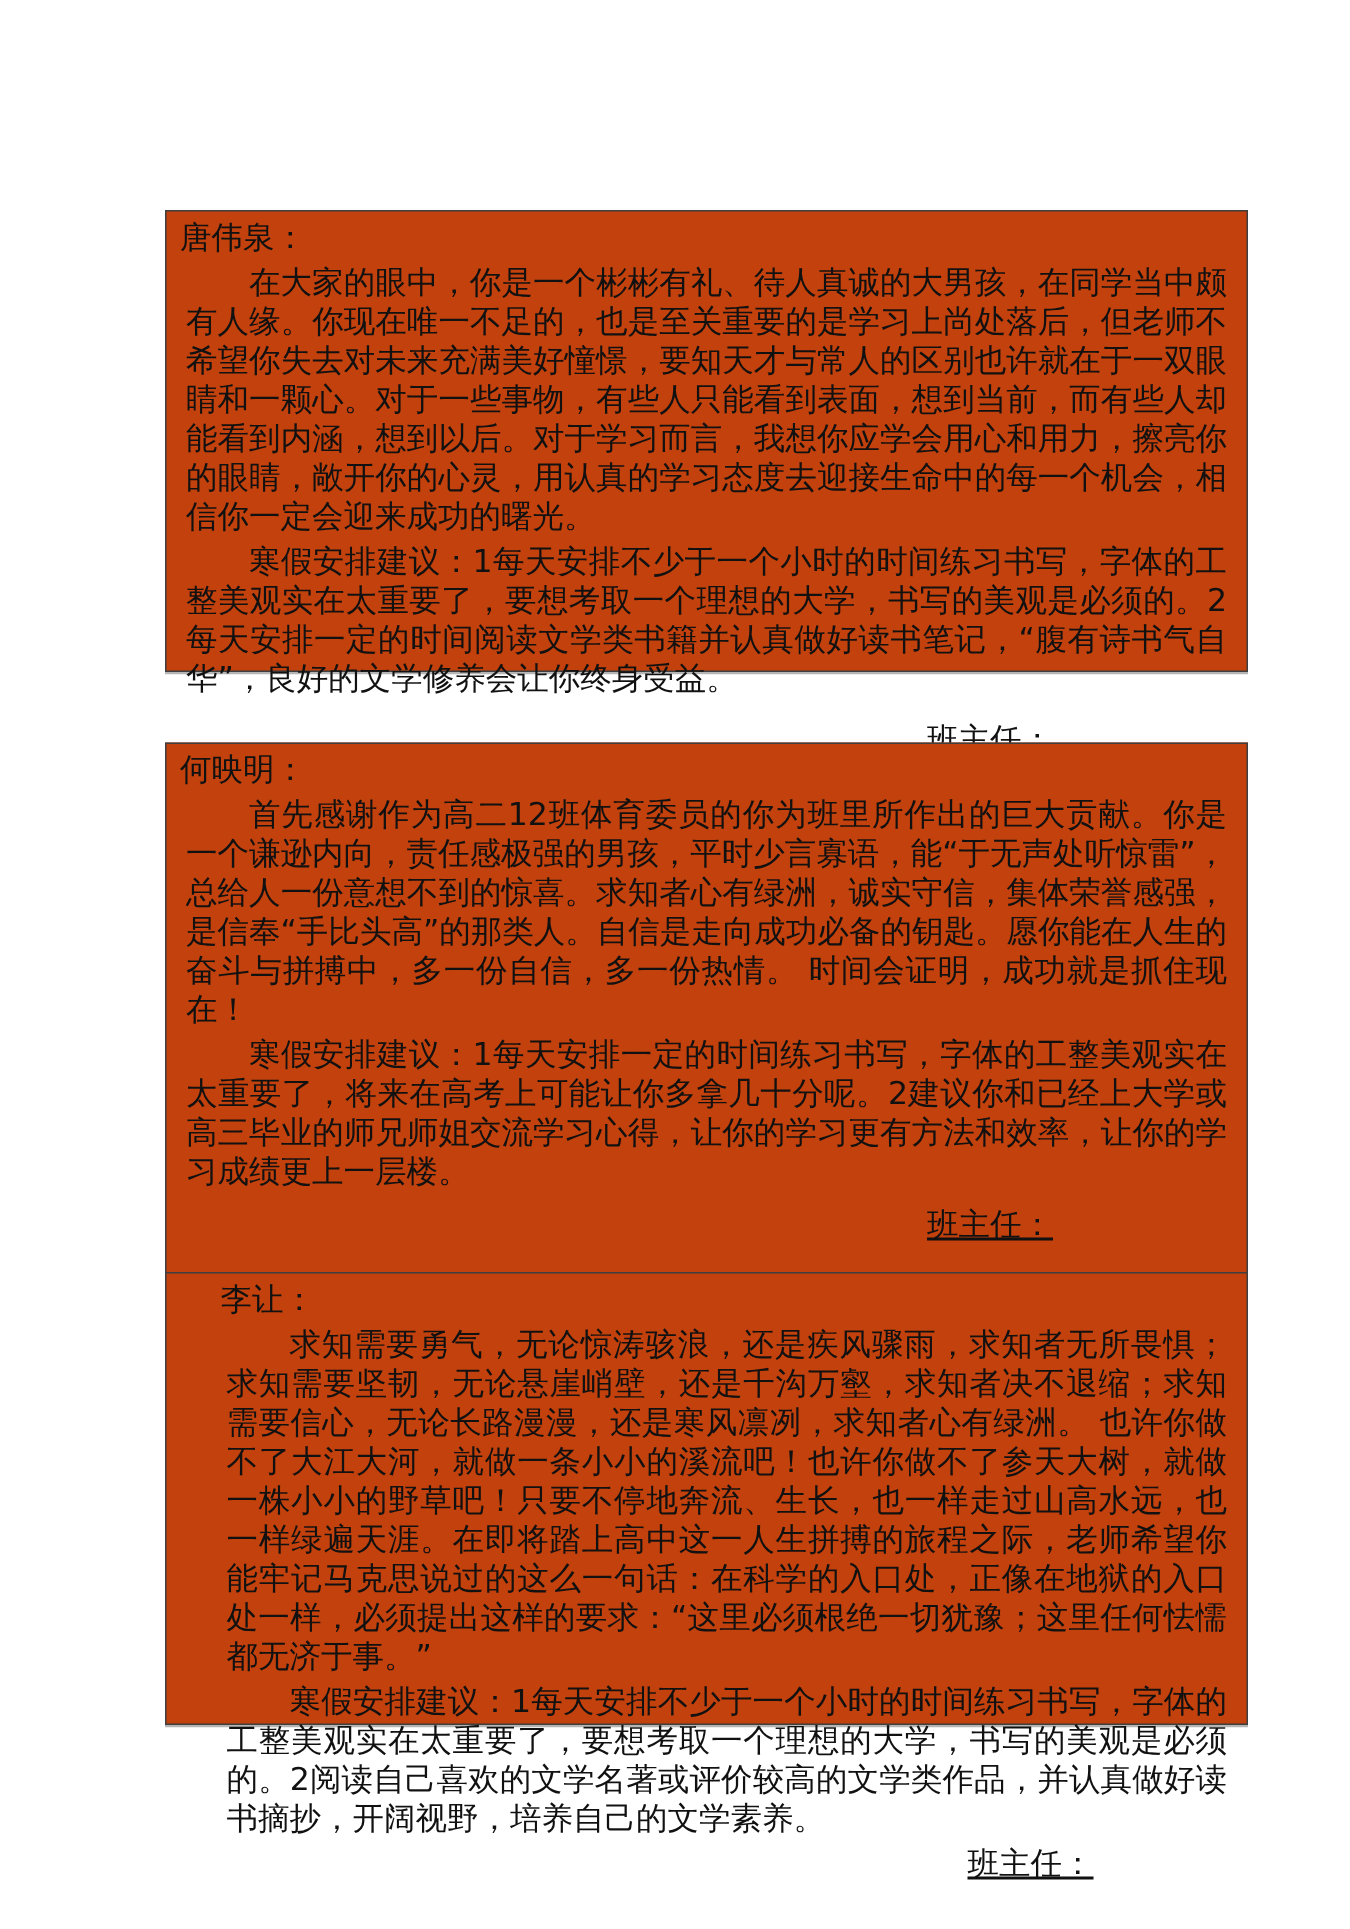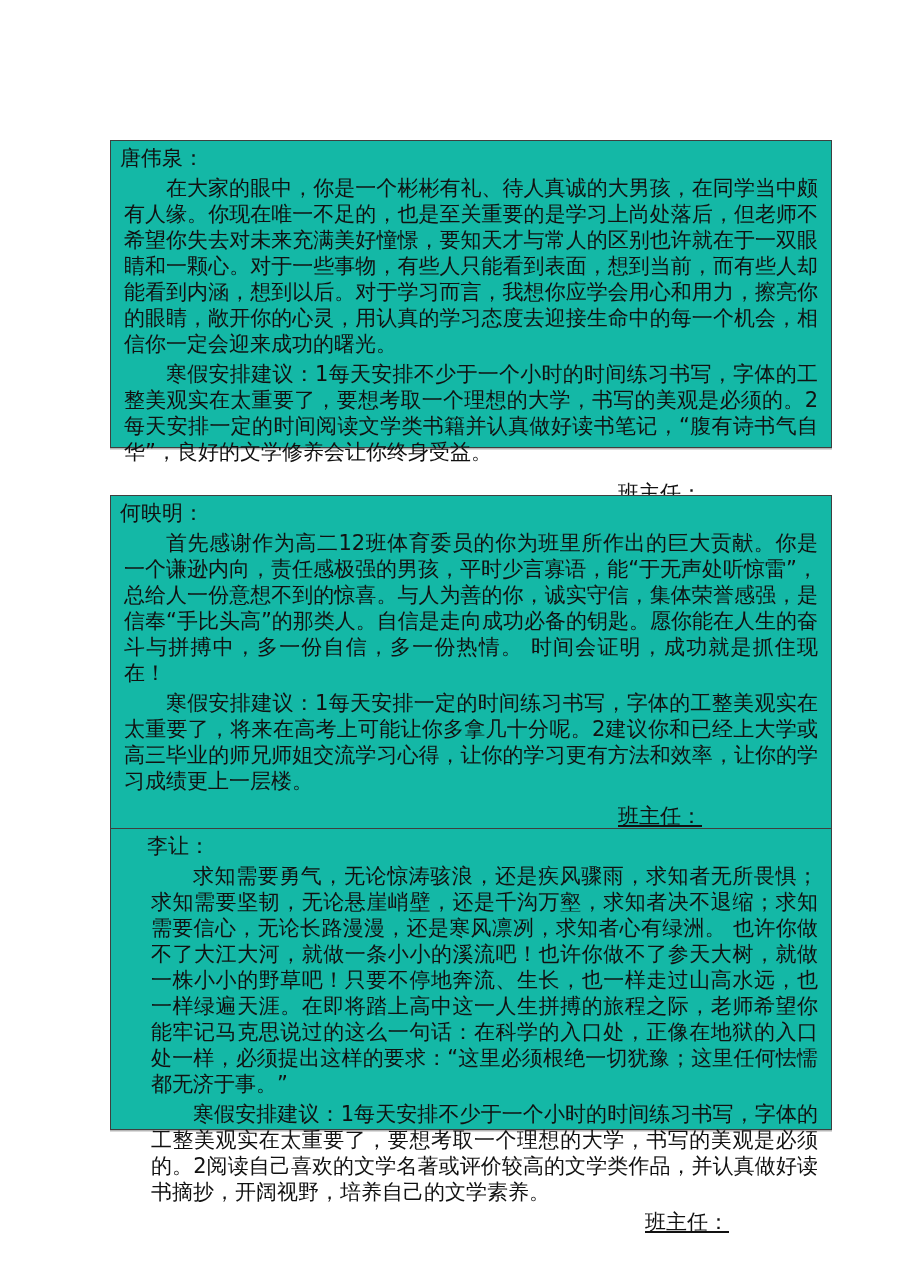--- a/index.html
+++ b/index.html
@@ -18,28 +18,28 @@
     background: #ffffff;
     overflow: hidden;
   }
   .comment-card {
     position: absolute;
     left: 110px;
     width: 722px;
     box-sizing: border-box;
     border: 1.5px solid #3f3f3f;
     box-shadow: 0 1.5px 0 #b5b5b5;
-    background: #14b8a6;
+    background: #c2410c;
     padding: 4px 9px 0 9px;
     font-size: 21px;
     line-height: 26px;
   }
   .card-1 { top: 140px; height: 308px; }
   .card-2 { top: 495px; height: 381px; }
-  .card-3 { top: 828px; height: 302px; padding-left: 36px; }
+  .card-3 { top: 848px; height: 302px; padding-left: 36px; }
 
   .student-name {
     margin: 0;
     white-space: nowrap;
   }
   .para {
     margin: 4px;
     text-indent: 2em;
     text-align: justify;
     word-break: break-all;
@@ -60,21 +60,21 @@
 
   <section class="comment-card card-1">
     <div class="student-name">唐伟泉：</div>
     <p class="para">在大家的眼中，你是一个彬彬有礼、待人真诚的大男孩，在同学当中颇有人缘。你现在唯一不足的，也是至关重要的是学习上尚处落后，但老师不希望你失去对未来充满美好憧憬，要知天才与常人的区别也许就在于一双眼睛和一颗心。对于一些事物，有些人只能看到表面，想到当前，而有些人却能看到内涵，想到以后。对于学习而言，我想你应学会用心和用力，擦亮你的眼睛，敞开你的心灵，用认真的学习态度去迎接生命中的每一个机会，相信你一定会迎来成功的曙光。</p>
     <p class="para">寒假安排建议：1每天安排不少于一个小时的时间练习书写，字体的工整美观实在太重要了，要想考取一个理想的大学，书写的美观是必须的。2每天安排一定的时间阅读文学类书籍并认真做好读书笔记，“腹有诗书气自华”，良好的文学修养会让你终身受益。</p>
     <div class="signature">班主任：</div>
   </section>
 
   <section class="comment-card card-2">
     <div class="student-name">何映明：</div>
-    <p class="para">首先感谢作为高二12班体育委员的你为班里所作出的巨大贡献。你是一个谦逊内向，责任感极强的男孩，平时少言寡语，能“于无声处听惊雷”，总给人一份意想不到的惊喜。与人为善的你，诚实守信，集体荣誉感强，是信奉“手比头高”的那类人。自信是走向成功必备的钥匙。愿你能在人生的奋斗与拼搏中，多一份自信，多一份热情。 时间会证明，成功就是抓住现在！</p>
+    <p class="para">首先感谢作为高二12班体育委员的你为班里所作出的巨大贡献。你是一个谦逊内向，责任感极强的男孩，平时少言寡语，能“于无声处听惊雷”，总给人一份意想不到的惊喜。求知者心有绿洲，诚实守信，集体荣誉感强，是信奉“手比头高”的那类人。自信是走向成功必备的钥匙。愿你能在人生的奋斗与拼搏中，多一份自信，多一份热情。 时间会证明，成功就是抓住现在！</p>
     <p class="para">寒假安排建议：1每天安排一定的时间练习书写，字体的工整美观实在太重要了，将来在高考上可能让你多拿几十分呢。2建议你和已经上大学或高三毕业的师兄师姐交流学习心得，让你的学习更有方法和效率，让你的学习成绩更上一层楼。</p>
     <div class="signature">班主任：</div>
   </section>
 
   <section class="comment-card card-3">
     <div class="student-name">李让：</div>
     <p class="para">求知需要勇气，无论惊涛骇浪，还是疾风骤雨，求知者无所畏惧；求知需要坚韧，无论悬崖峭壁，还是千沟万壑，求知者决不退缩；求知需要信心，无论长路漫漫，还是寒风凛冽，求知者心有绿洲。 也许你做不了大江大河，就做一条小小的溪流吧！也许你做不了参天大树，就做一株小小的野草吧！只要不停地奔流、生长，也一样走过山高水远，也一样绿遍天涯。在即将踏上高中这一人生拼搏的旅程之际，老师希望你能牢记马克思说过的这么一句话：在科学的入口处，正像在地狱的入口处一样，必须提出这样的要求：“这里必须根绝一切犹豫；这里任何怯懦都无济于事。”</p>
     <p class="para">寒假安排建议：1每天安排不少于一个小时的时间练习书写，字体的工整美观实在太重要了，要想考取一个理想的大学，书写的美观是必须的。2阅读自己喜欢的文学名著或评价较高的文学类作品，并认真做好读书摘抄，开阔视野，培养自己的文学素养。</p>
     <div class="signature">班主任：</div>
   </section>

